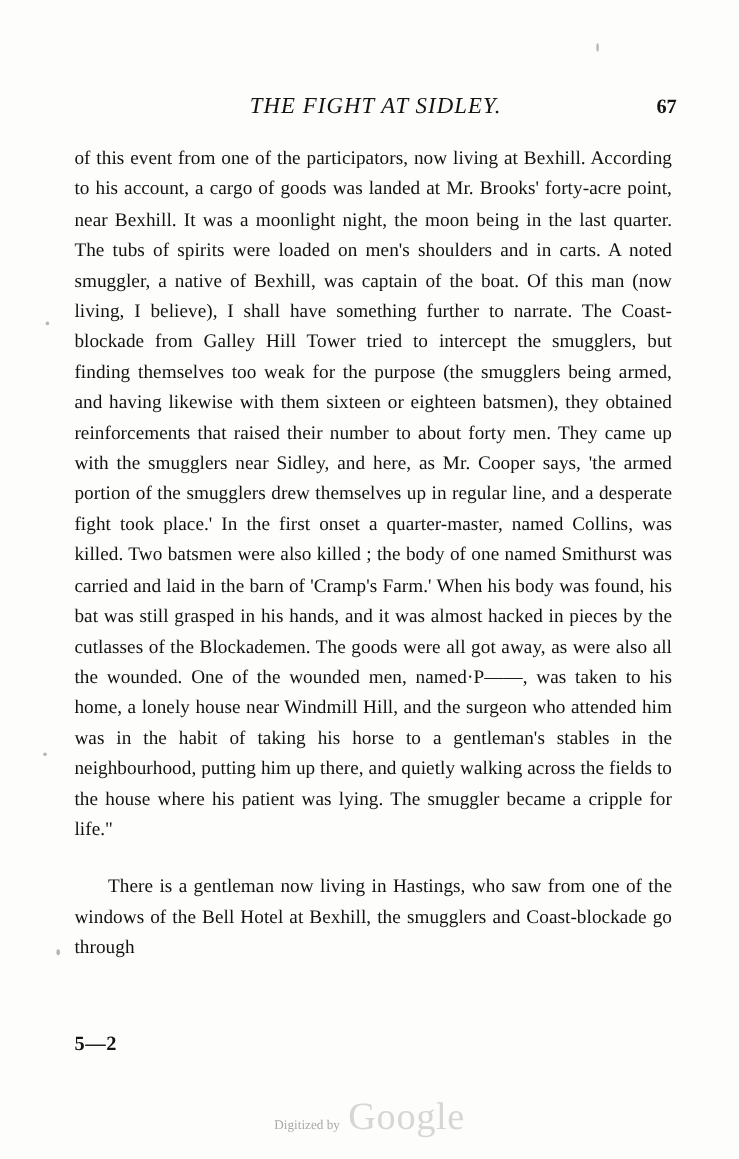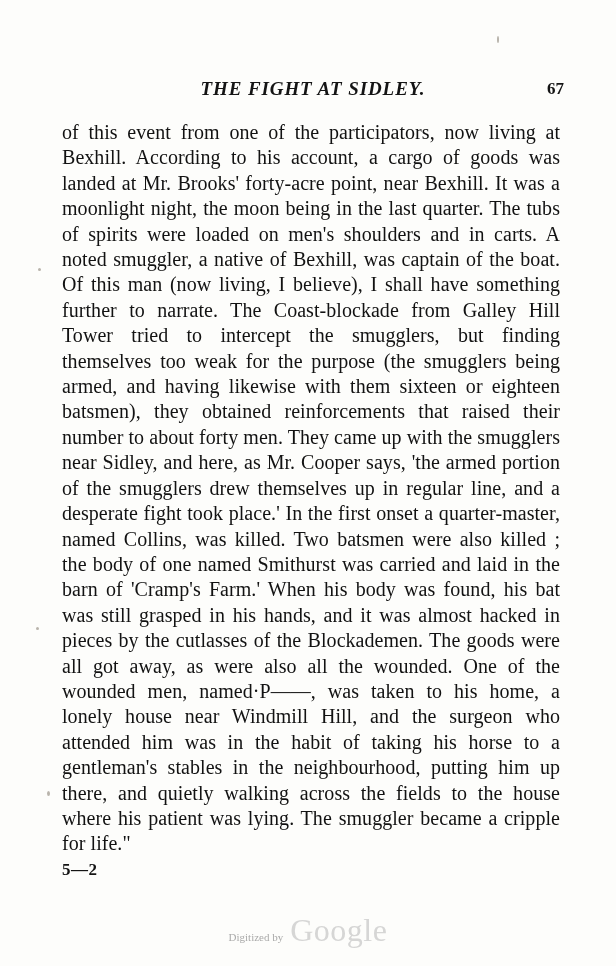--- a/index.html
+++ b/index.html
@@ -31,42 +31,42 @@
     top: 78px;
     left: 62px;
     right: 52px;
     display: flex;
     align-items: baseline;
     justify-content: center;
   }
   .header-title {
     font-family: "Liberation Serif", serif;
     font-style: italic;
-    font-weight: bold;
+    font-weight: normal;
     font-size: 19px;
     letter-spacing: 0.9px;
     color: #141414;
     white-space: nowrap;
   }
   .page-number {
     position: absolute;
     right: 0;
     bottom: 1px;
     font-family: "Liberation Serif", serif;
     font-weight: bold;
     font-size: 17px;
     color: #141414;
     margin-top: 35px;
   }
   .body-text {
     position: absolute;
     top: 120px;
     left: 62px;
     width: 498px;
-    font-size: 20px;
+    font-size: 16px;
     line-height: 25.4px;
     text-align: justify;
     color: #121212;
     letter-spacing: 0.05px;
   }
   .body-text p {
     margin: 0;
   }
   .body-text p.indented {
     text-indent: 28px;
@@ -115,20 +115,21 @@
   <div class="speck" style="left:36px; top:627px; width:3px; height:3px;"></div>
   <div class="speck" style="left:47px; top:791px; width:3px; height:5px;"></div>
 
   <div class="header">
     <div class="header-title">THE FIGHT AT SIDLEY.</div>
     <div class="page-number">67</div>
   </div>
 
   <div class="body-text">
     <p>of this event from one of the participators, now living at Bexhill. According to his account, a cargo of goods was landed at Mr. Brooks' forty-acre point, near Bexhill. It was a moonlight night, the moon being in the last quarter. The tubs of spirits were loaded on men's shoulders and in carts. A noted smuggler, a native of Bexhill, was captain of the boat. Of this man (now living, I believe), I shall have something further to narrate. The Coast-blockade from Galley Hill Tower tried to intercept the smugglers, but finding themselves too weak for the purpose (the smugglers being armed, and having likewise with them sixteen or eighteen batsmen), they obtained reinforcements that raised their number to about forty men. They came up with the smugglers near Sidley, and here, as Mr. Cooper says, 'the armed portion of the smugglers drew themselves up in regular line, and a desperate fight took place.' In the first onset a quarter-master, named Collins, was killed. Two batsmen were also killed ; the body of one named Smithurst was carried and laid in the barn of 'Cramp's Farm.' When his body was found, his bat was still grasped in his hands, and it was almost hacked in pieces by the cutlasses of the Blockademen. The goods were all got away, as were also all the wounded. One of the wounded men, named·P——, was taken to his home, a lonely house near Windmill Hill, and the surgeon who attended him was in the habit of taking his horse to a gentleman's stables in the neighbourhood, putting him up there, and quietly walking across the fields to the house where his patient was lying. The smuggler became a cripple for life."</p>
+    <p class="indented">There is a gentleman now living in Hastings, who saw from one of the windows of the Bell Hotel at Bexhill, the smugglers and Coast-blockade go through</p>
   </div>
 
   <div class="sig">5—2</div>
 
   <div class="footer-watermark">
     <span class="wm-small">Digitized by</span>
     <span class="wm-google">Google</span>
   </div>
 
 </div>

